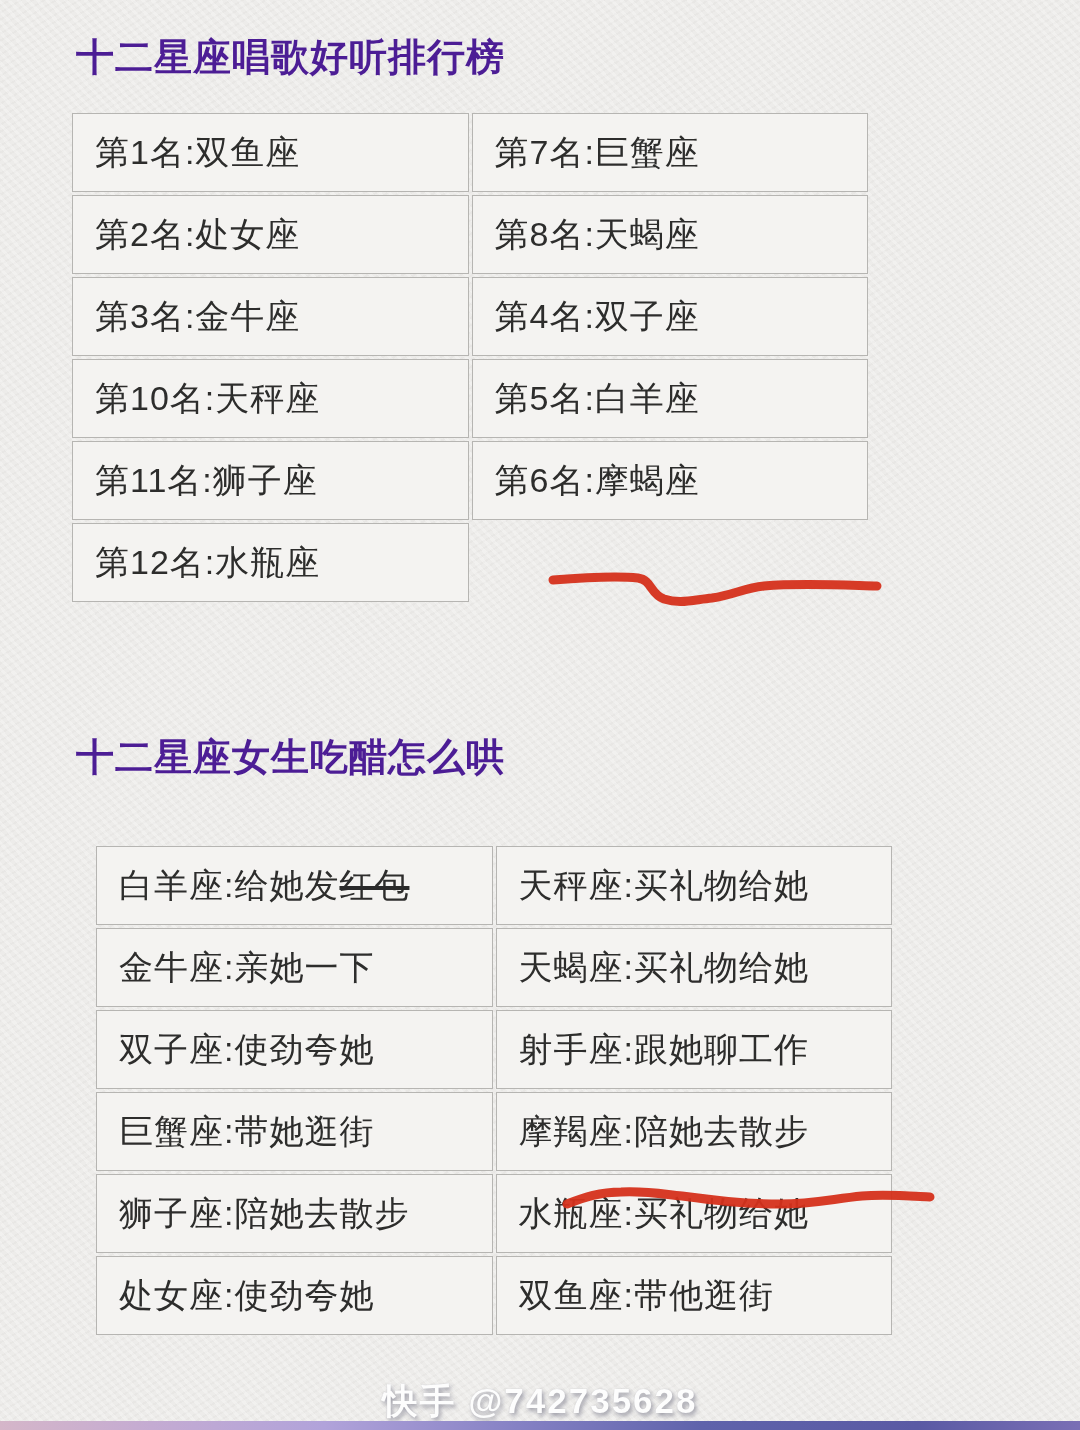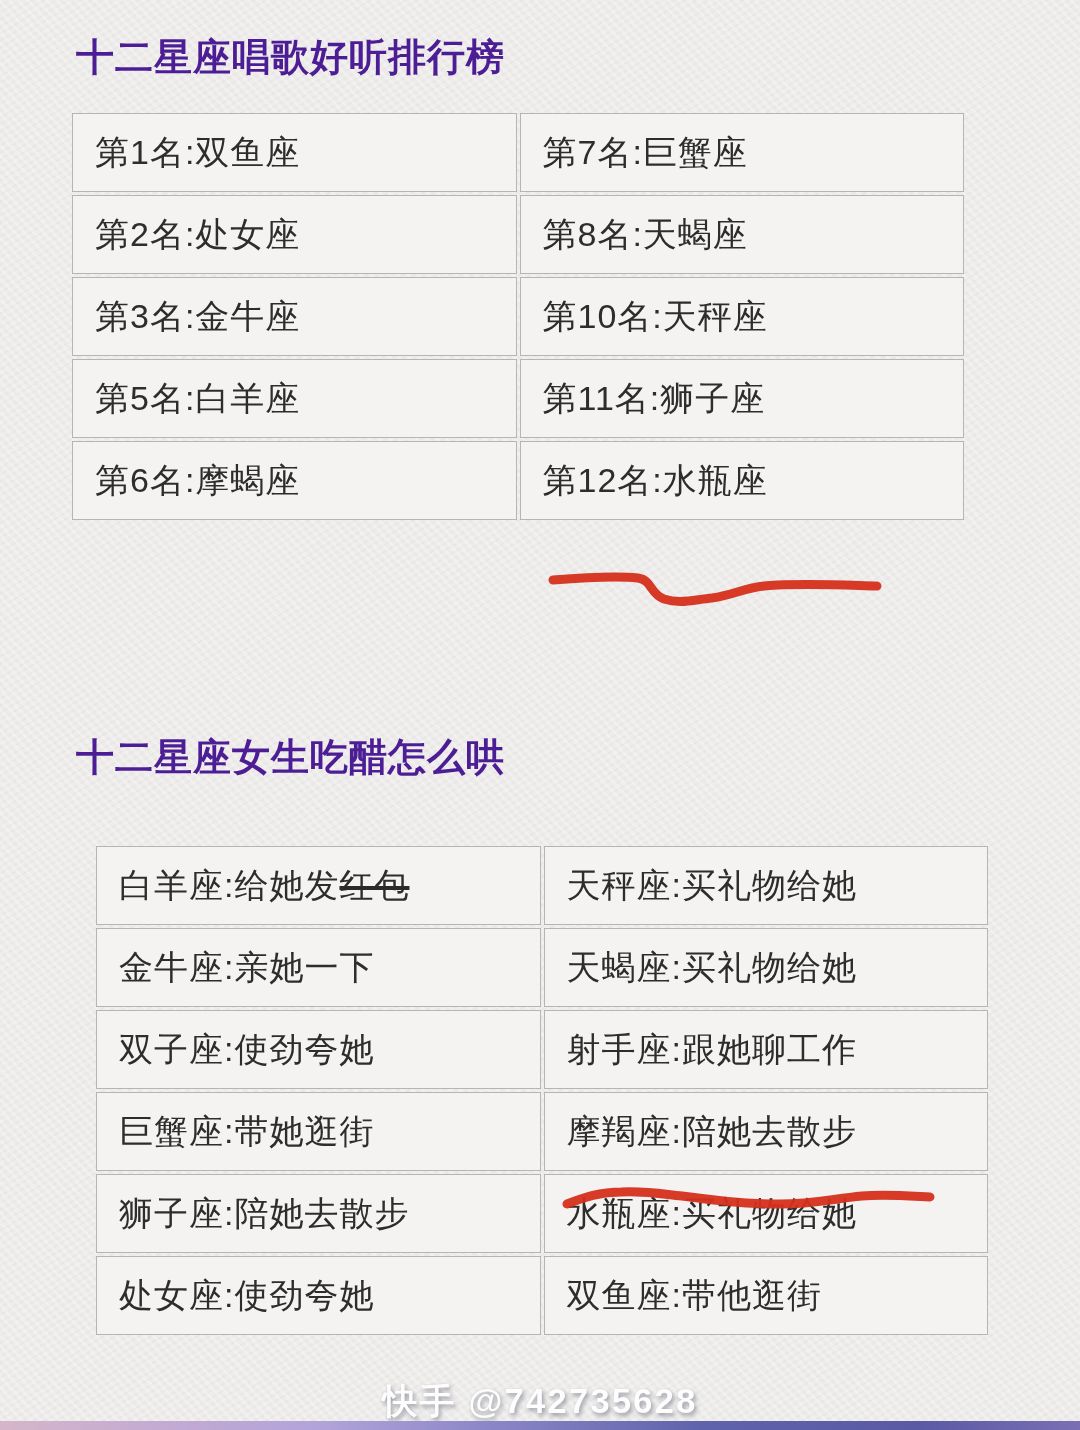--- a/index.html
+++ b/index.html
@@ -16,21 +16,21 @@
       repeating-linear-gradient(-31deg, rgba(210,208,205,.18) 0 2px, rgba(0,0,0,0) 2px 6px);
     mix-blend-mode:normal;
   }
   .section-title{
     position:absolute;left:76px;
     font-size:38px;font-weight:700;color:#4c1d95;letter-spacing:1px;
   }
   #title1{top:32px;}
   #title2{top:732px;}
   .grid-table{
-    position:absolute;left:72px;width:892px;
+    position:absolute;left:72px;width:796px;
     display:grid;grid-template-columns:1fr 1fr;gap:3px;
     grid-auto-rows:79px;
   }
   #table1{top:113px;}
   #table2{top:846px;margin-left:24px;}
   .cell{
     background:#f4f3f1;border:1px solid #b6b5b2;
     box-sizing:border-box;
     display:flex;align-items:center;
     padding-left:22px;
@@ -65,20 +65,21 @@
 <body>
 
 <div id="title1" class="section-title">十二星座唱歌好听排行榜</div>
 
 <div id="table1" class="grid-table">
   <div class="cell">第1名:双鱼座</div>
   <div class="cell">第7名:巨蟹座</div>
   <div class="cell">第2名:处女座</div>
   <div class="cell">第8名:天蝎座</div>
   <div class="cell">第3名:金牛座</div>
+  <div class="cell">第4名:双子座</div>
   <div class="cell">第10名:天秤座</div>
   <div class="cell">第5名:白羊座</div>
   <div class="cell">第11名:狮子座</div>
   <div class="cell">第6名:摩蝎座</div>
   <div class="cell">第12名:水瓶座</div>
 </div>
 
 <div id="title2" class="section-title">十二星座女生吃醋怎么哄</div>
 
 <div id="table2" class="grid-table">

